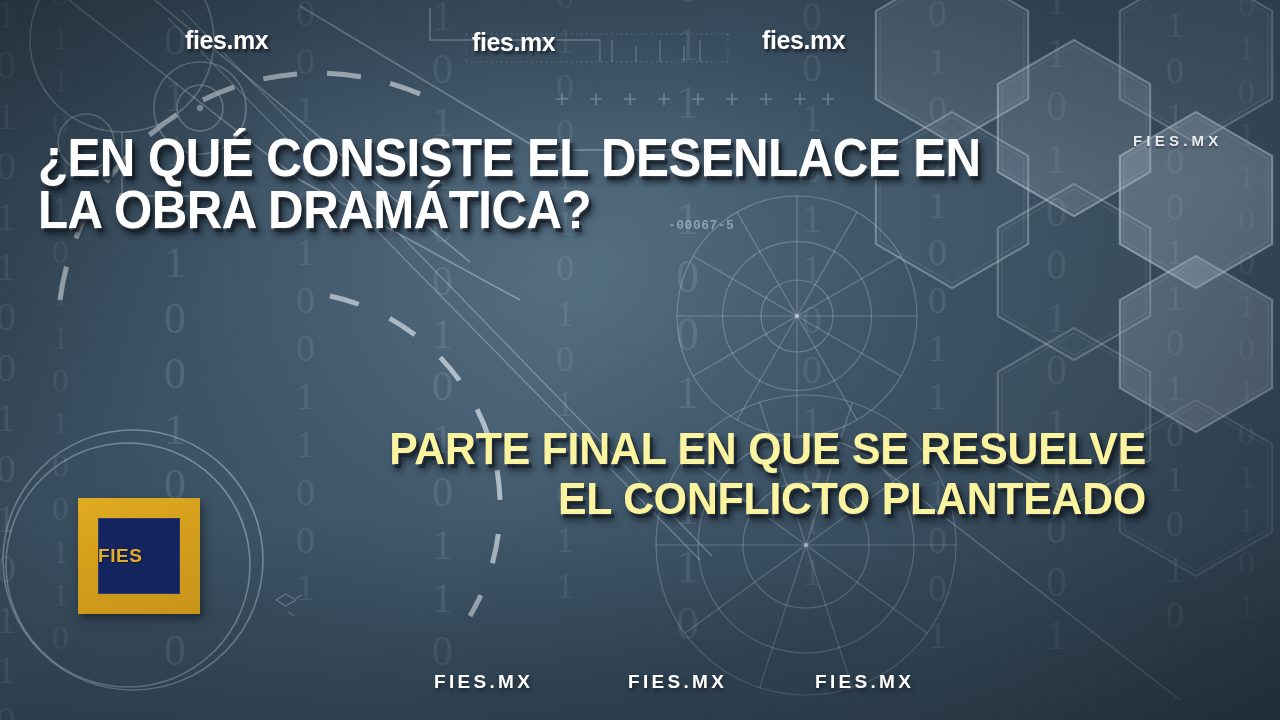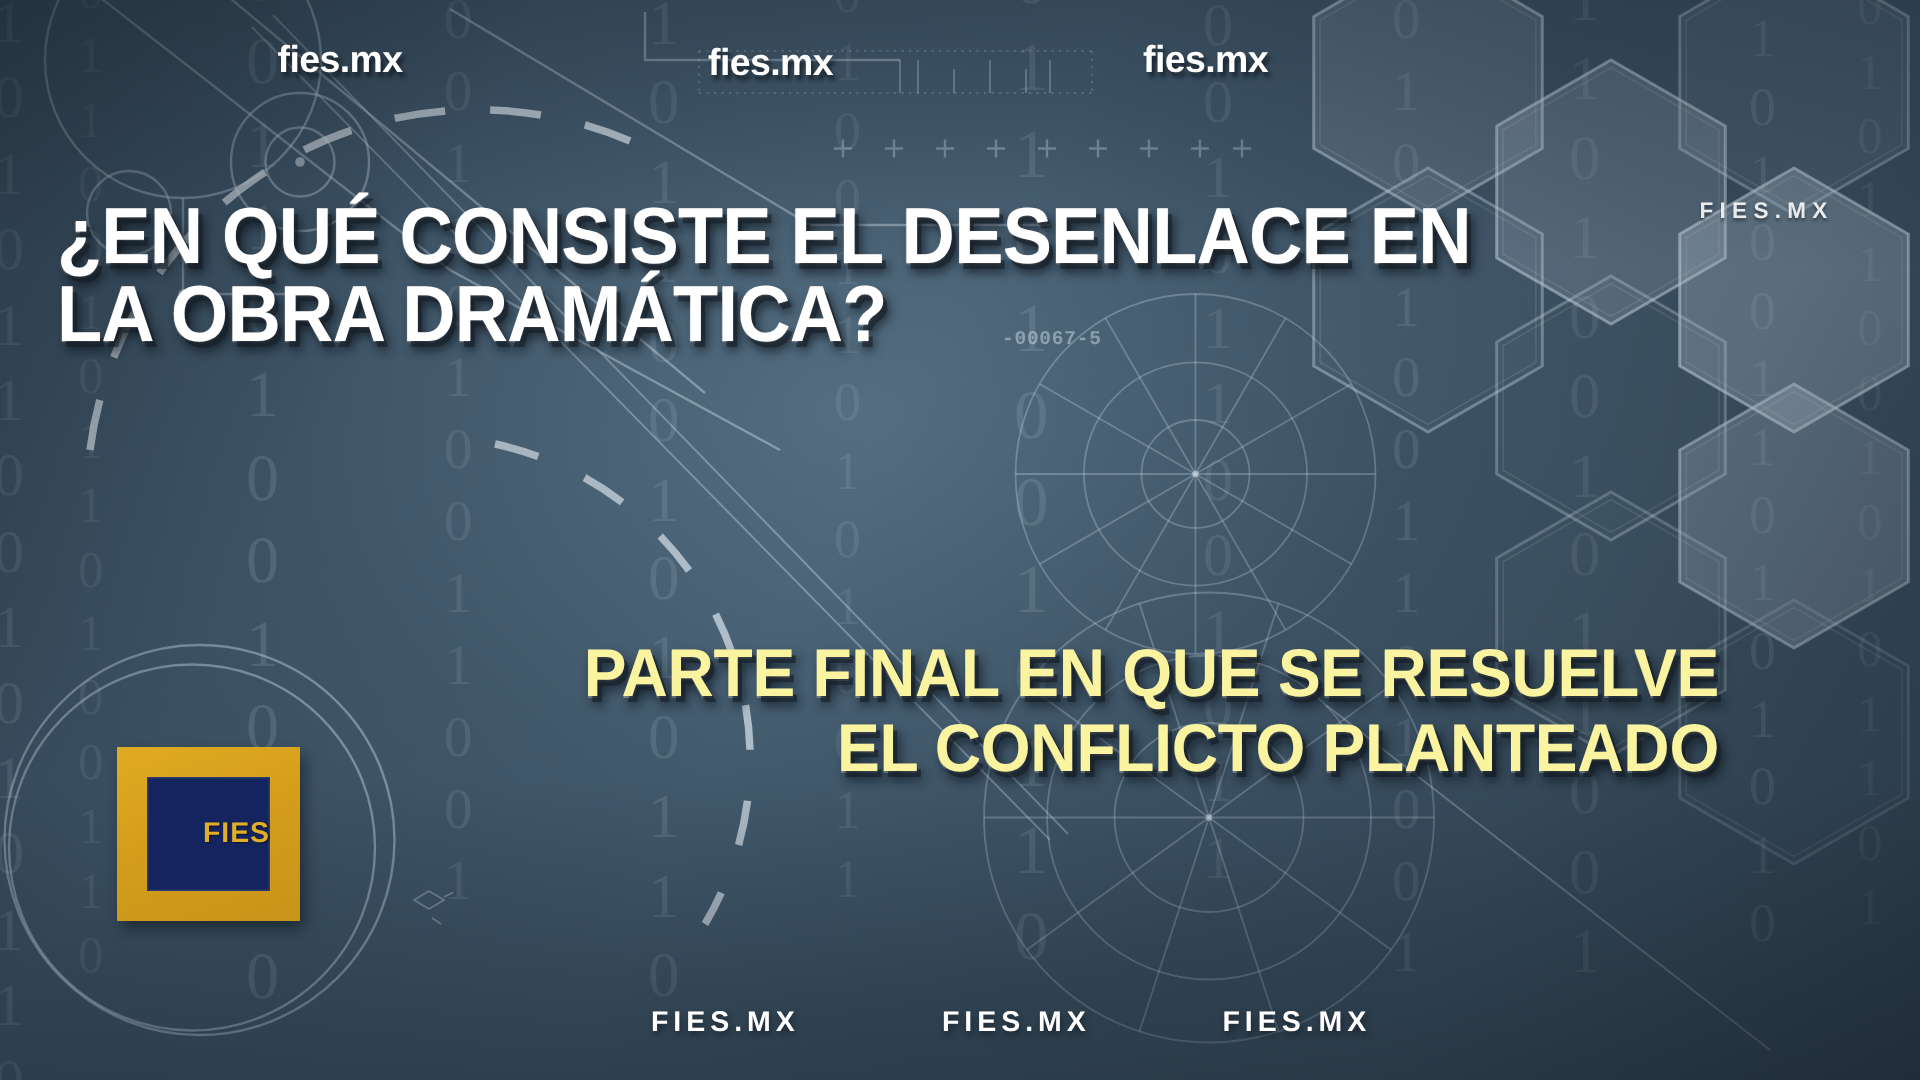--- a/index.html
+++ b/index.html
@@ -120,21 +120,21 @@
   
   #logo{
     position:absolute;left:78px;top:498px;width:122px;height:116px;
     background:linear-gradient(160deg,#e0ab22 0%,#d49e1b 45%,#c8941a 100%);
     box-shadow:3px 5px 9px rgba(12,18,24,0.55);
     display:flex;align-items:center;justify-content:center;
   }
   #logo-inner{
     width:82px;height:76px;
     background:#14245f;
-    display:flex;align-items:center;justify-content:flex-end;
+    display:flex;align-items:center;justify-content:flex-start;
     box-shadow:inset 0 0 0 1px rgba(255,255,255,0.10);
   }
   #logo-text{
     color:#e3ae27;
     font-size:19px;font-weight:700;letter-spacing:0.6px;
     text-shadow:1px 1px 1px rgba(0,0,0,0.45);
   }
 </style>
 </head>
 <body>

